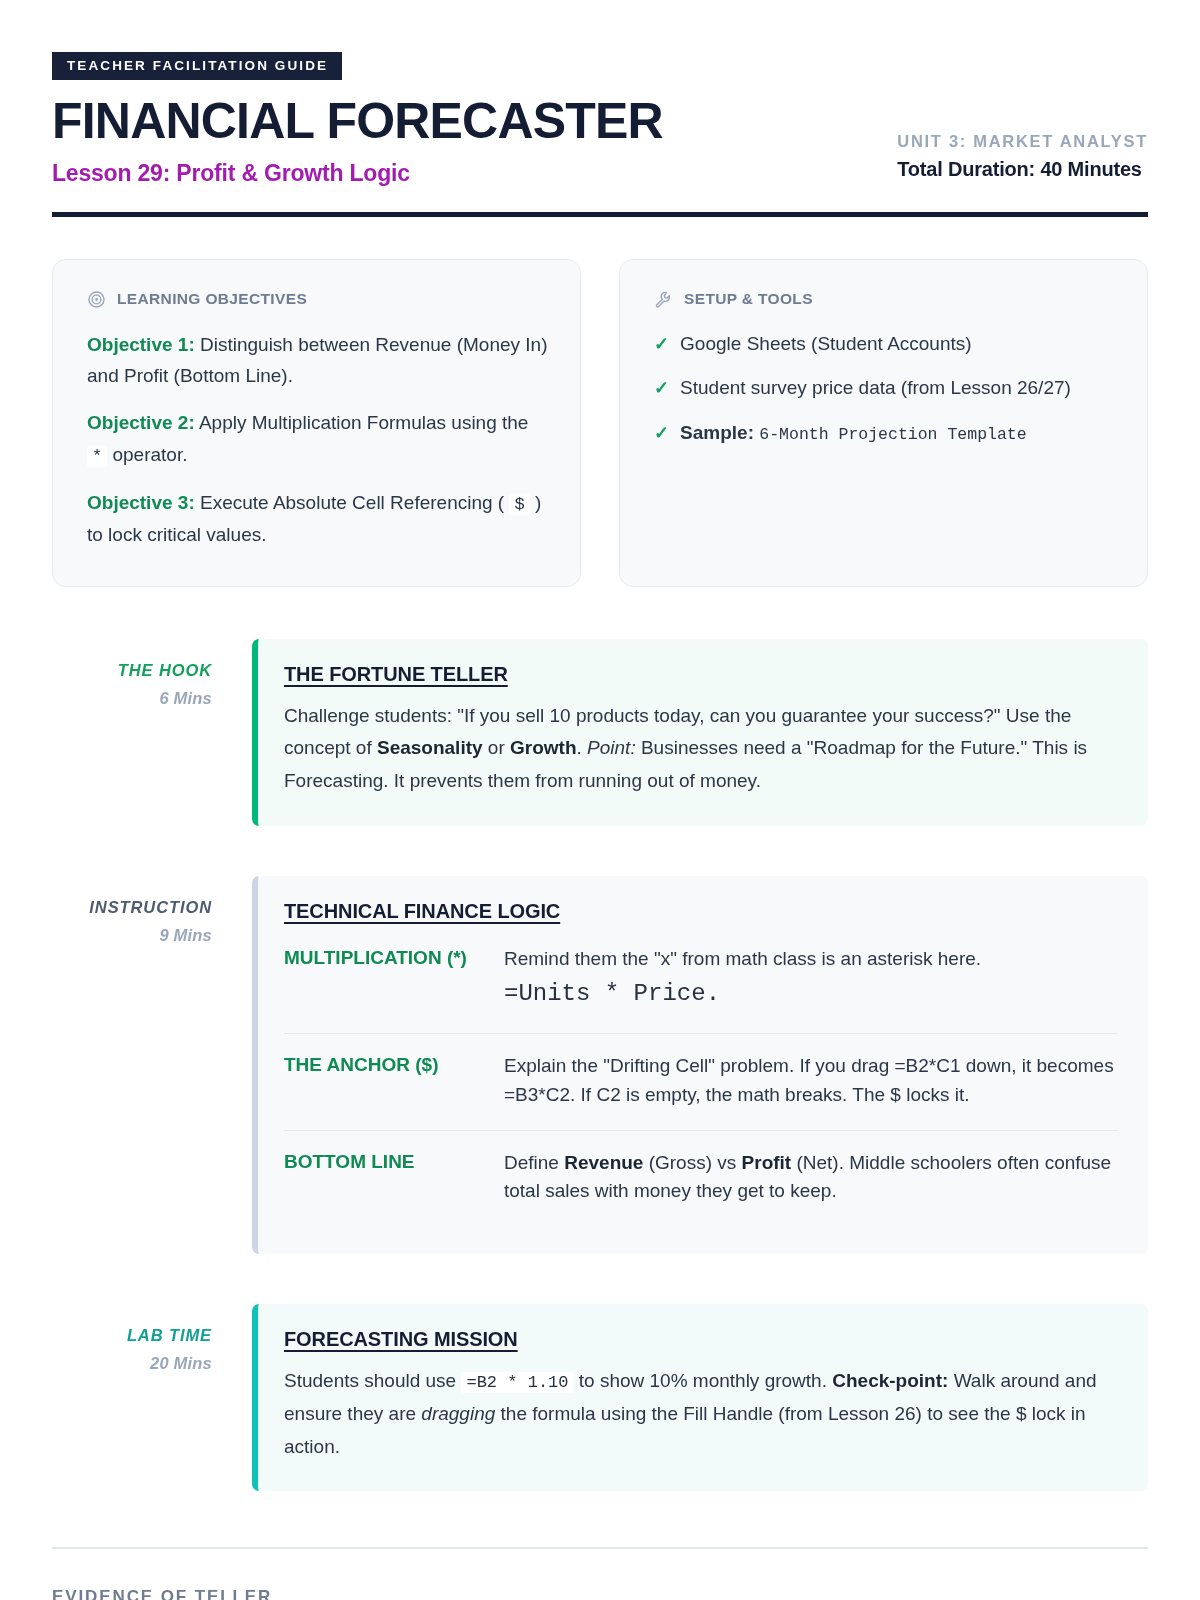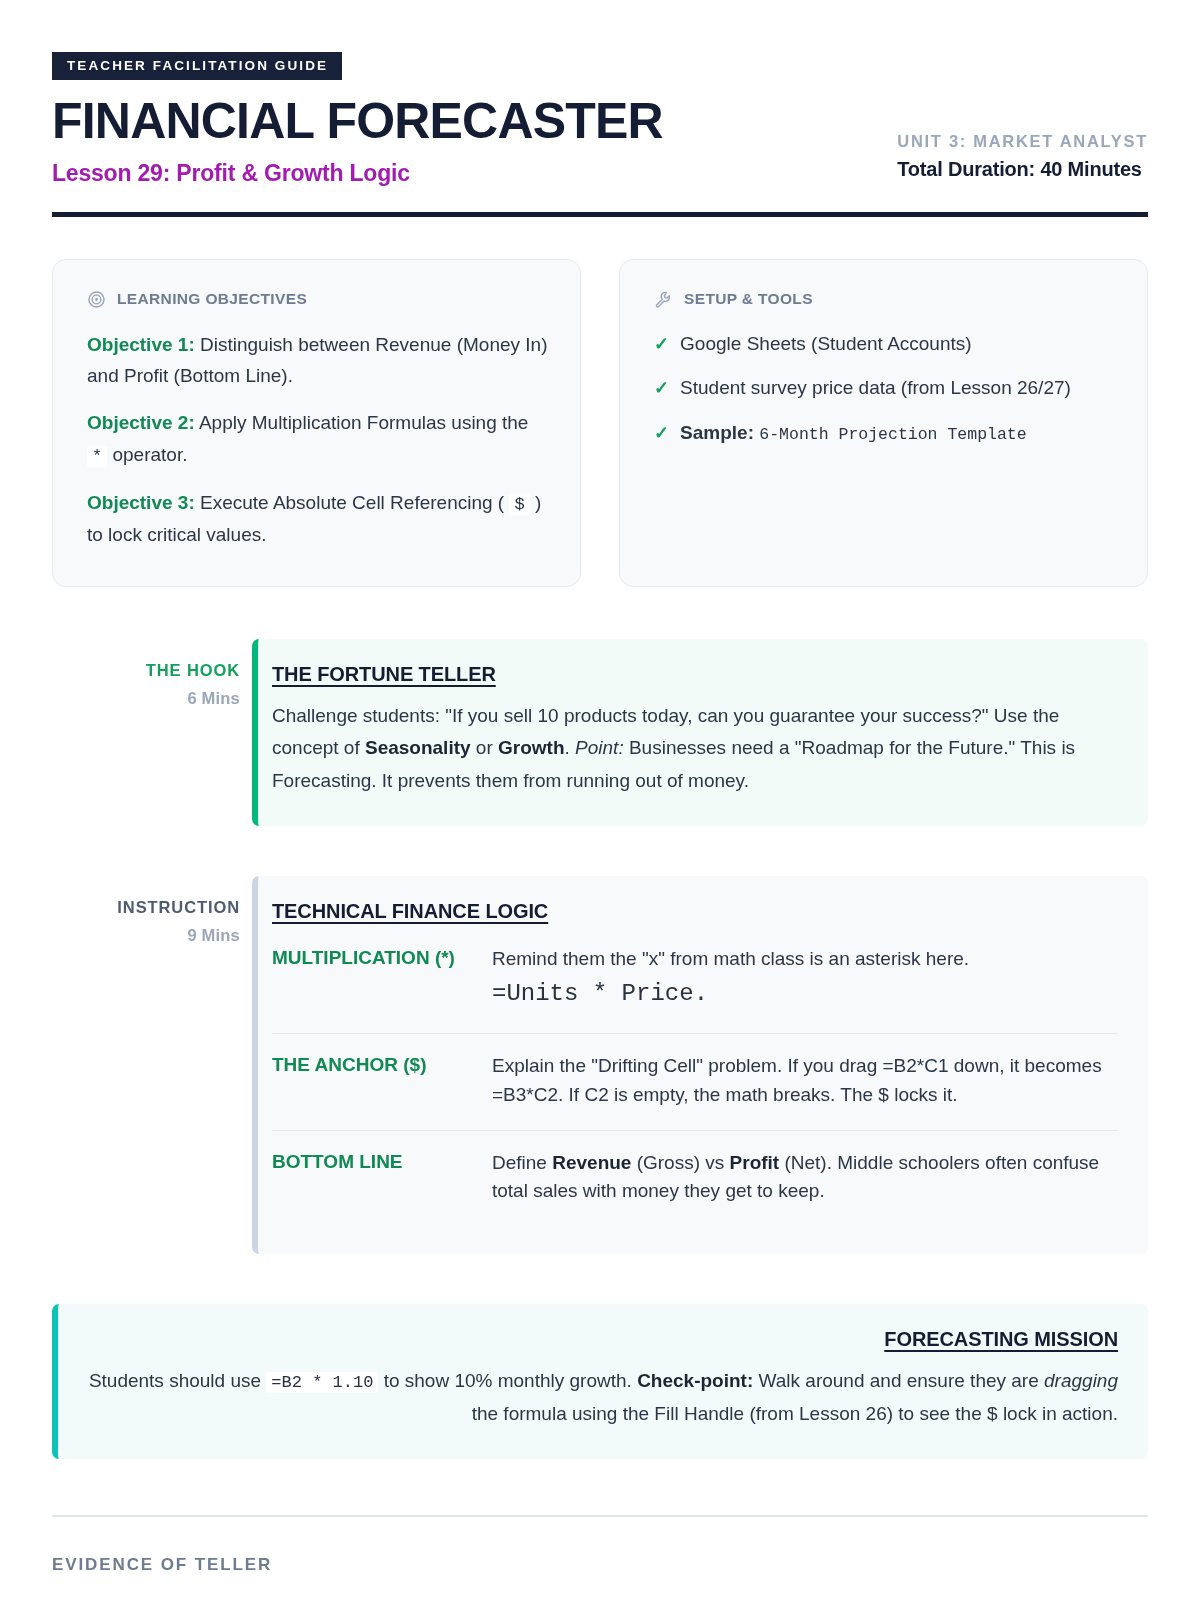--- a/index.html
+++ b/index.html
@@ -177,43 +177,44 @@
   .block {
     display: flex;
     margin-top: 50px;
   }
   .block.first { margin-top: 52px; }
 
   .block-meta {
     width: 200px;
     flex: none;
     text-align: right;
-    padding-right: 12px;
+    padding-right: 40px;
     padding-top: 22px;
+    font-style: italic;
   }
 
   .meta-label {
     font-size: 16.5px;
     font-weight: bold;
     letter-spacing: 0.9px;
   }
 
   .meta-duration {
     font-size: 16.5px;
     font-weight: bold;
     color: #9aa6ba;
     margin-top: 9px;
     letter-spacing: 0.2px;
   }
 
   .block-body {
     flex: 1;
     border-left: 6px solid #f97316;
     border-radius: 7px;
-    padding: 24px 30px 28px 14px;
+    padding: 24px 30px 28px 26px;
     background: #f7f9fb;
   }
 
   .block-title {
     font-size: 20px;
     font-weight: bold;
     color: #141d33;
     text-decoration: underline;
     text-underline-offset: 4px;
     letter-spacing: -0.1px;
@@ -401,21 +402,25 @@
           <div class="logic-desc">
             <span>Define <b>Revenue</b> (Gross) vs <b>Profit</b> (Net). Middle schoolers often confuse total sales with money they get to keep.</span>
           </div>
         </div>
 
       </div>
     </div>
   </div>
 
   <div class="block lab">
-    <div class="block-body" style="border-left-color: rgb(14, 195, 182); text-align: right;">
+    <div class="block-meta">
+      <div class="meta-label">LAB TIME</div>
+      <div class="meta-duration">20 Mins</div>
+    </div>
+    <div class="block-body" style="border-left-color: rgb(14, 195, 182);">
       <div class="block-title">FORECASTING MISSION</div>
       <div class="block-text">Students should use <code class="chip">=B2 * 1.10</code> to show 10% monthly growth. <b>Check-point:</b> Walk around and ensure they are <i>dragging</i> the formula using the Fill Handle (from Lesson 26) to see the $ lock in action.</div>
     </div>
   </div>
 
   <div class="footer-rule"></div>
   <div class="footer-title">EVIDENCE OF TELLER</div>
 
 </div>
 

